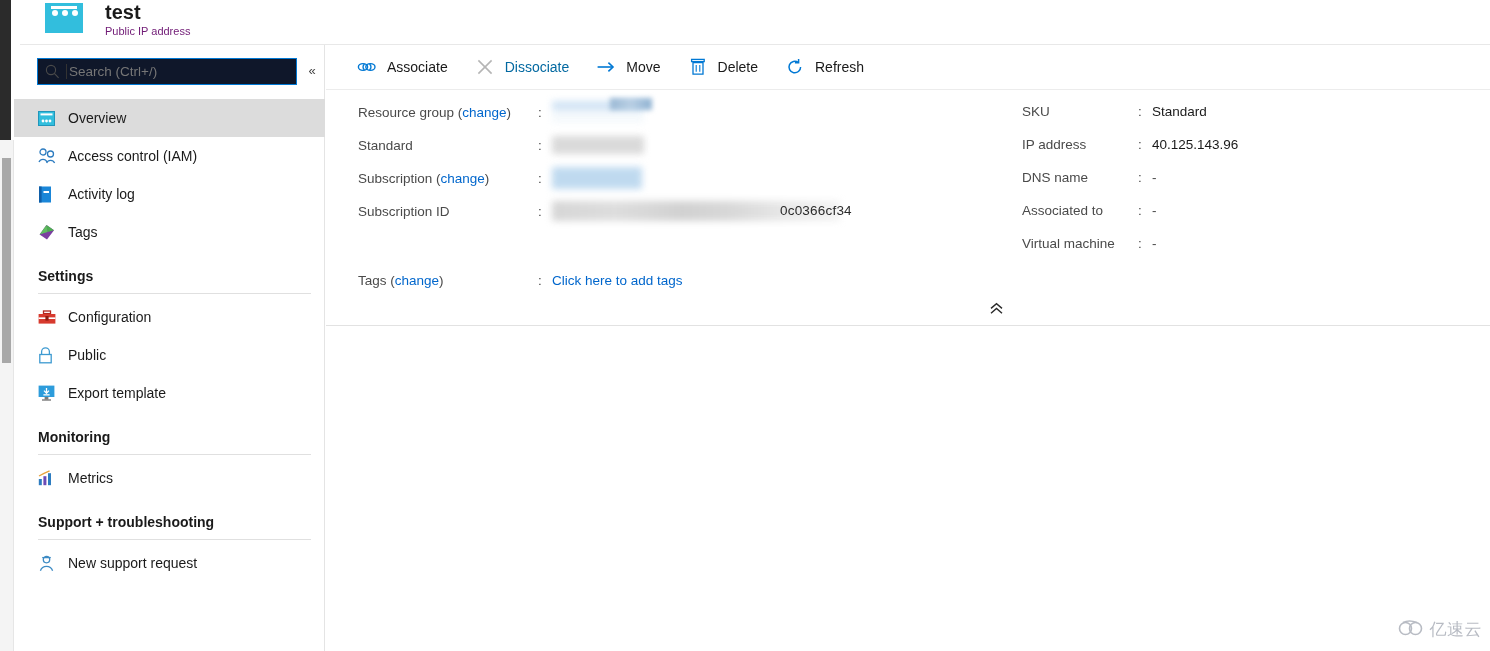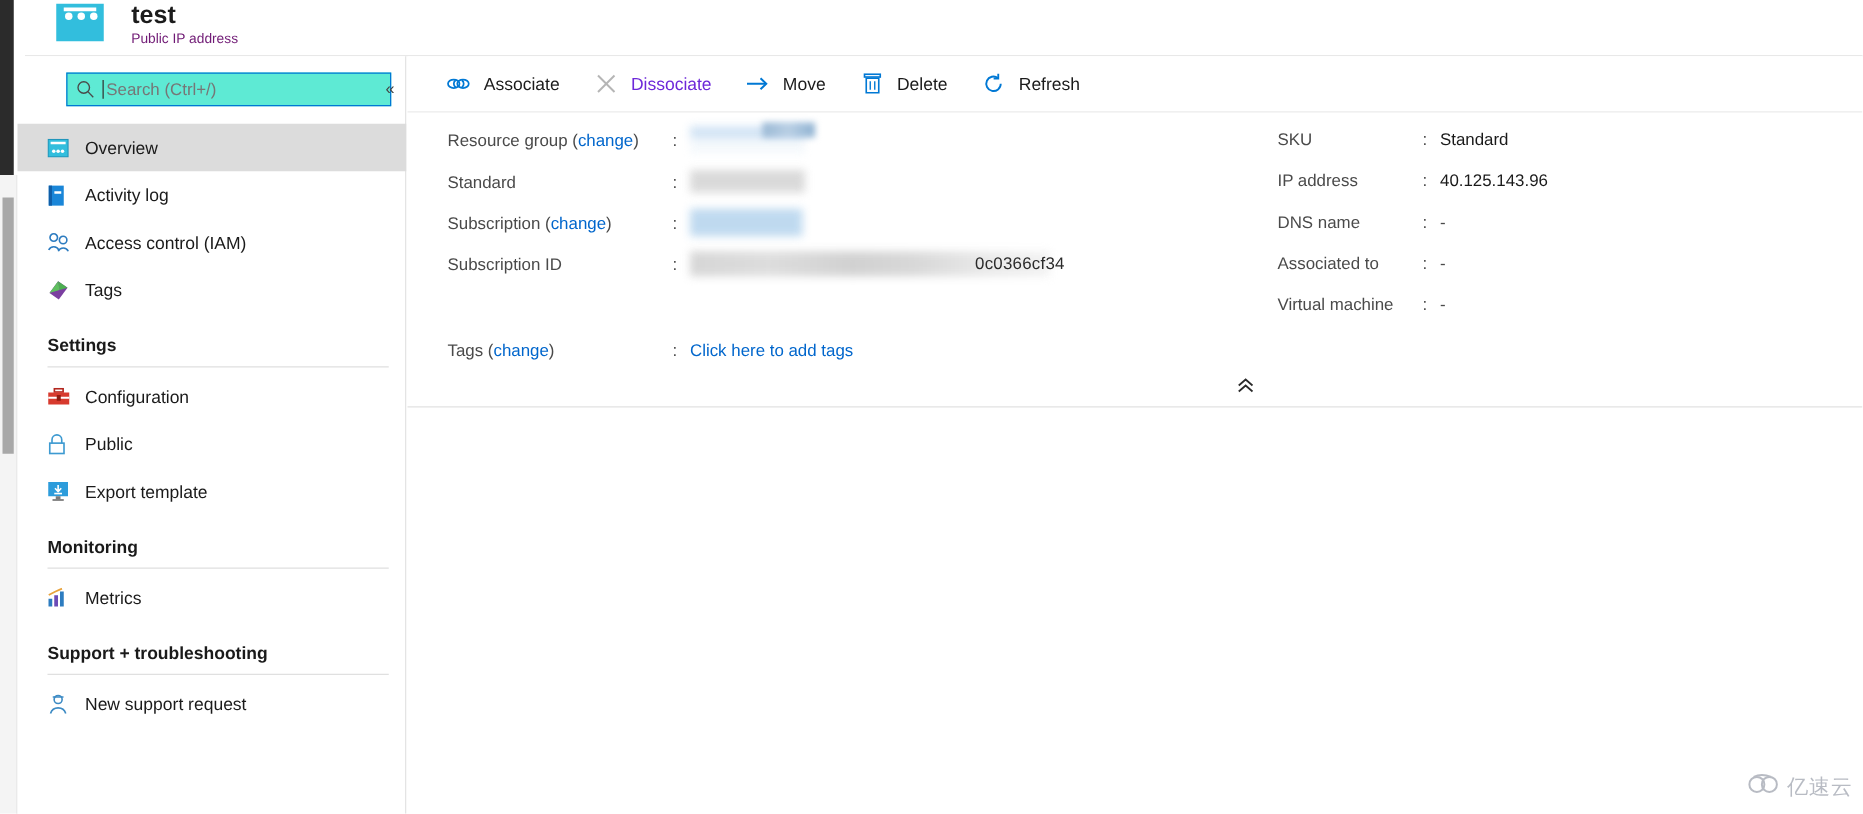--- a/index.html
+++ b/index.html
@@ -87,22 +87,22 @@
     border-right: 1px solid #e4e4e4;
   }
   .search-row {
     position: absolute; left: 23px; top: 13px;
     width: 282px; height: 28px;
   }
   .search-box {
     position: absolute; left: 0; top: 0;
     width: 260px; height: 27px;
     border: 1px solid #0078d4;
-    background: #5eead4;
-    display: flex; align-items: center; margin-left: 16px;
+    background: #0f172a;
+    display: flex; align-items: center;
   }
   .search-icon {
     width: 28px; height: 25px;
     display: flex; align-items: center; justify-content: center;
     color: #4a4a4a;
   }
   .search-caret {
     width: 1px; height: 15px; background: #333; margin-right: 2px;
   }
   .search-ph {
@@ -157,21 +157,21 @@
     height: 30px; padding: 0 12px 0 2px;
     margin-right: 12px;
     cursor: pointer;
   }
   .tb-btn .tb-ico {
     width: 22px; height: 22px;
     display: flex; align-items: center; justify-content: center;
   }
   .tb-btn .tb-lbl { font-size: 14px; color: #1a1a1a; }
   .tb-btn.disabled { cursor: default; }
-  .tb-btn.disabled .tb-lbl { color: #6d28d9; }
+  .tb-btn.disabled .tb-lbl { color: #0369a1; }
 
   
   .essentials {
     position: absolute; left: 326px; top: 91px;
     width: 1164px; height: 235px;
     background: #ffffff;
     border-bottom: 1px solid #e2e2e2;
   }
   .col-left  { position: absolute; left: 32px;  top: 12px; width: 560px; }
   .col-right { position: absolute; left: 696px; top: 11px; width: 420px; }
@@ -296,39 +296,39 @@
             <circle cx="5" cy="10" r="1.4" fill="#ffffff"></circle>
             <circle cx="8.5" cy="10" r="1.4" fill="#ffffff"></circle>
             <circle cx="12" cy="10" r="1.4" fill="#ffffff"></circle>
           </svg>
         </span>
         <span class="lbl">Overview</span>
       </div>
 
       <div class="nav-item">
         <span class="ico">
-          <svg width="15" height="17" viewBox="0 0 15 17">
-            <rect x="1" y="0.5" width="12" height="16" fill="#1a86d8"></rect>
-            <rect x="1" y="0.5" width="2.6" height="16" fill="#0f5ea8"></rect>
-            <rect x="5.5" y="5" width="5.5" height="2" fill="#ffffff"></rect>
-          </svg>
-        </span>
-        <span class="lbl">Activity log</span>
-      </div>
-
-      <div class="nav-item">
-        <span class="ico">
           <svg width="19" height="16" viewBox="0 0 19 16">
             <circle cx="5" cy="4" r="3" fill="none" stroke="#2d7cc0" stroke-width="1.3"></circle>
             <path d="M1 14 a4.4 4.4 0 0 1 8 0" fill="none" stroke="#2d7cc0" stroke-width="1.3"></path>
             <circle cx="12.5" cy="6" r="3" fill="none" stroke="#2d7cc0" stroke-width="1.3"></circle>
             <path d="M8.6 15 a4.4 4.4 0 0 1 8 0" fill="none" stroke="#2d7cc0" stroke-width="1.3"></path>
           </svg>
         </span>
         <span class="lbl">Access control (IAM)</span>
+      </div>
+
+      <div class="nav-item">
+        <span class="ico">
+          <svg width="15" height="17" viewBox="0 0 15 17">
+            <rect x="1" y="0.5" width="12" height="16" fill="#1a86d8"></rect>
+            <rect x="1" y="0.5" width="2.6" height="16" fill="#0f5ea8"></rect>
+            <rect x="5.5" y="5" width="5.5" height="2" fill="#ffffff"></rect>
+          </svg>
+        </span>
+        <span class="lbl">Activity log</span>
       </div>
 
       <div class="nav-item">
         <span class="ico">
           <svg width="17" height="17" viewBox="0 0 17 17">
             <path d="M8.5 1 L16 6.2 L9 15.6 L1.6 10.4 Z" fill="#7b3fa0"></path>
             <path d="M8.5 1 L16 6.2 L9.6 8 Z" fill="#4caf50"></path>
             <path d="M1.6 10.4 L8.5 1 L9.6 8 Z" fill="#5fbf5f"></path>
           </svg>
         </span>

